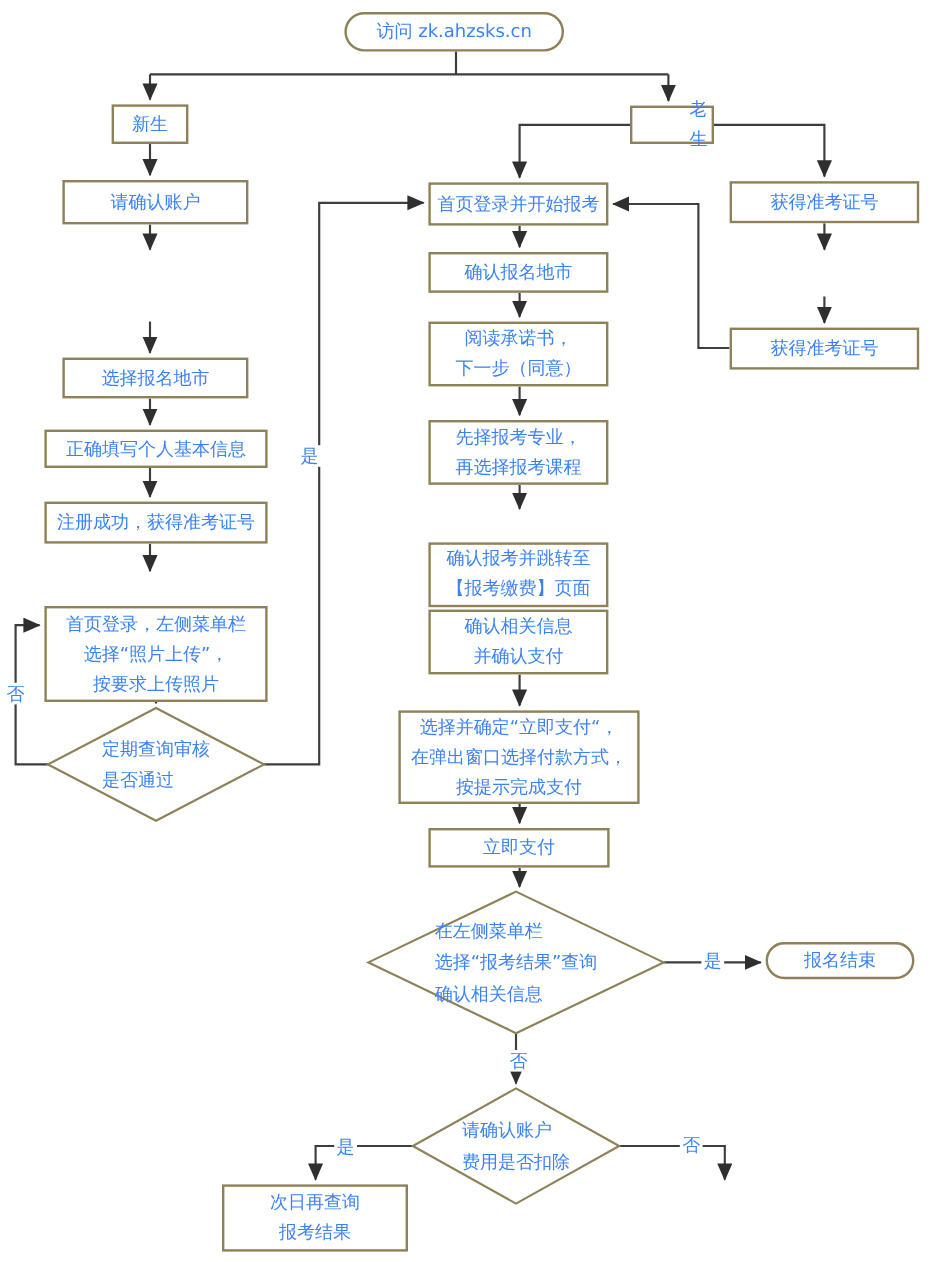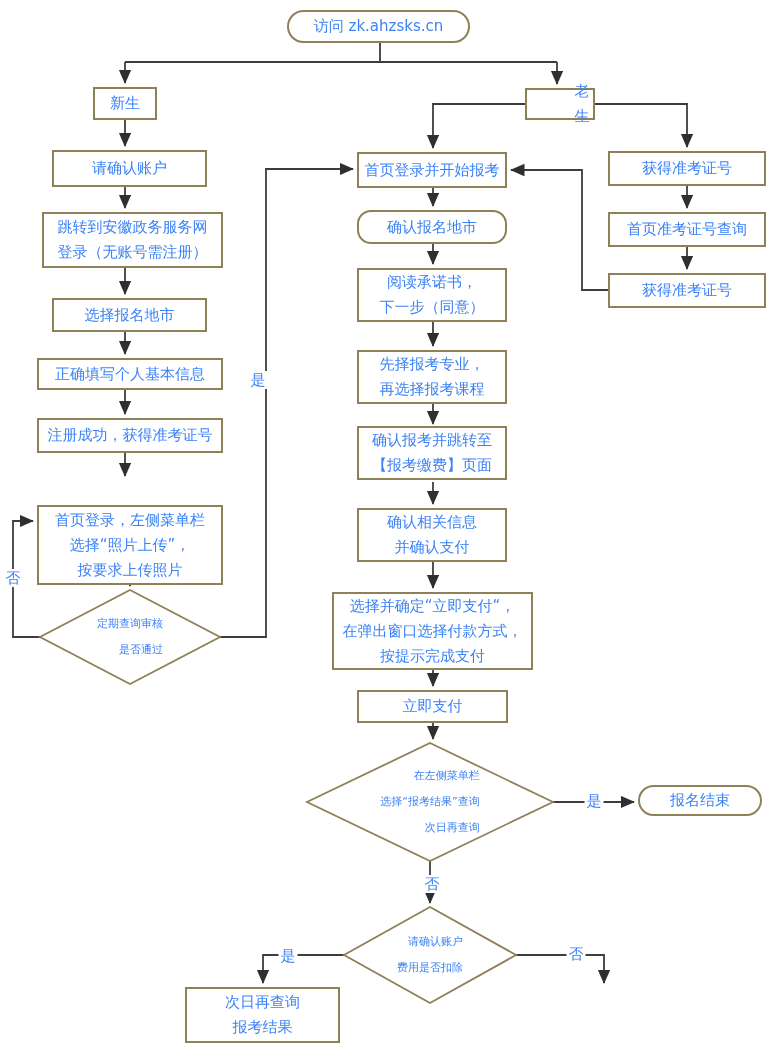--- a/index.html
+++ b/index.html
@@ -19,22 +19,22 @@
     border:2px solid #8e8157;
     display:flex; align-items:center; justify-content:center;
     text-align:center;
     font-size:15px; line-height:25px;
     white-space:pre-line;
   }
   .stadium { border-radius:999px; }
   .dtext {
     position:absolute; z-index:2;
     display:flex; align-items:center; justify-content:center;
-    text-align:right;
-    font-size:11px; line-height:26px;
+    text-align:left;
+    font-size:15px; line-height:26px;
     white-space:pre-line;
     background:transparent;
   }
   .edge-label {
     position:absolute; z-index:3;
     transform:translate(-50%,-50%);
     background:#ffffff;
     padding:0 2px;
     font-size:15px; line-height:18px;
   }
@@ -88,56 +88,53 @@
     </g>
   </svg>
 
   <div class="node stadium" style="left:287px;top:10px;width:183px;height:33px;">访问 zk.ahzsks.cn</div>
   <div class="node stadium" style="left:638px;top:785px;width:124px;height:31px;">报名结束</div>
 
   <div class="node" style="left:93px;top:87px;width:64px;height:33px;">新生</div>
   <div class="node" style="left:525px;top:88px;width:70px;height:32px;padding-left:44px;">老生</div>
 
   <div class="node" style="left:52px;top:150px;width:155px;height:37px;">请确认账户</div>
-  <div class="node" style="left:42px;top:212px;width:181px;height:56px;">跳转到安徽政务服务网
-登录（无账号需注册）</div>
   <div class="node" style="left:52px;top:298px;width:155px;height:34px;">选择报名地市</div>
   <div class="node" style="left:37px;top:358px;width:186px;height:32px;">正确填写个人基本信息</div>
   <div class="node" style="left:37px;top:418px;width:186px;height:35px;text-align:right;">注册成功，获得准考证号</div>
   <div class="node" style="left:37px;top:505px;width:186px;height:80px;">首页登录，左侧菜单栏
 选择“照片上传”，
 按要求上传照片</div>
   <div class="dtext" style="left:40px;top:600px;width:180px;height:74px;">定期查询审核
 是否通过</div>
 
   <div class="node" style="left:357px;top:152px;width:150px;height:36px;">首页登录并开始报考</div>
-  <div class="node" style="left:357px;top:210px;width:150px;height:34px;border-radius:14px;">确认报名地市</div>
+  <div class="node" style="left:357px;top:210px;width:150px;height:34px;">确认报名地市</div>
   <div class="node" style="left:357px;top:268px;width:150px;height:54px;">阅读承诺书，
 下一步（同意）</div>
   <div class="node" style="left:357px;top:350px;width:150px;height:54px;">先择报考专业，
 再选择报考课程</div>
-  <div class="node" style="left:357px;top:426px;width:150px;height:54px;">确认报考并跳转至
+  <div class="node" style="left:357px;top:452px;width:150px;height:54px;font-family:Liberation Mono, monospace;">确认报考并跳转至
 【报考缴费】页面</div>
   <div class="node" style="left:357px;top:508px;width:150px;height:54px;">确认相关信息
 并确认支付</div>
   <div class="node" style="left:332px;top:592px;width:201px;height:78px;">选择并确定“立即支付“，
 在弹出窗口选择付款方式，
 按提示完成支付</div>
   <div class="node" style="left:357px;top:690px;width:151px;height:33px;">立即支付</div>
   <div class="dtext" style="left:317px;top:760px;width:226px;height:84px;">在左侧菜单栏
 选择“报考结果”查询
-次日再查询</div>
+确认相关信息</div>
   <div class="dtext" style="left:344px;top:917px;width:172px;height:76px;">请确认账户
 费用是否扣除</div>
 
   <div class="node" style="left:185px;top:987px;width:155px;height:56px;">次日再查询
 报考结果</div>
 
   <div class="node" style="left:608px;top:151px;width:158px;height:35px;">获得准考证号</div>
-  <div class="node" style="left:608px;top:212px;width:158px;height:35px;">首页准考证号查询</div>
   <div class="node" style="left:608px;top:273px;width:158px;height:35px;">获得准考证号</div>
 
   <div class="edge-label" style="left:13px;top:578px;">否</div>
   <div class="edge-label" style="left:258px;top:380px;">是</div>
   <div class="edge-label" style="left:594px;top:801px;">是</div>
   <div class="edge-label" style="left:432px;top:884px;">否</div>
   <div class="edge-label" style="left:288px;top:956px;">是</div>
   <div class="edge-label" style="left:576px;top:954px;">否</div>
 
 </div>

